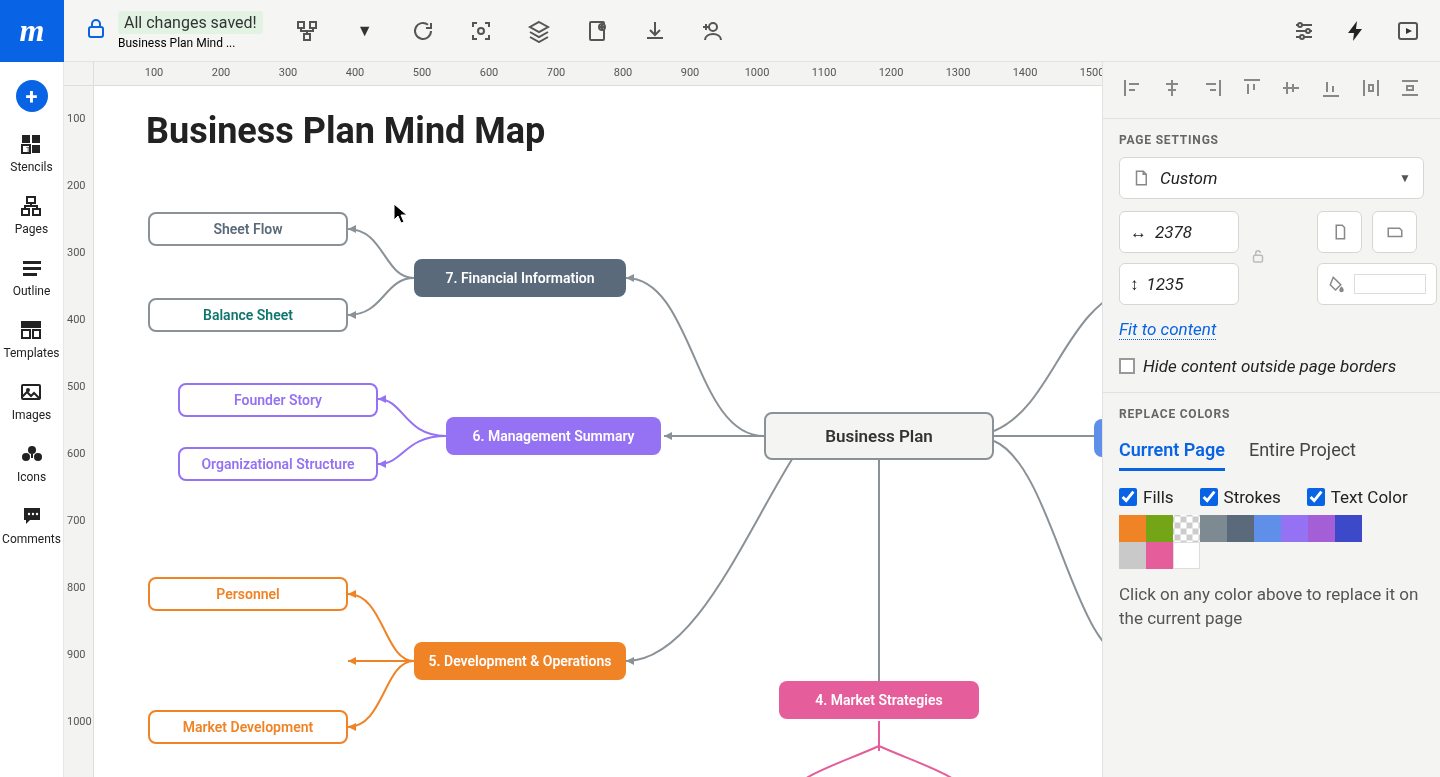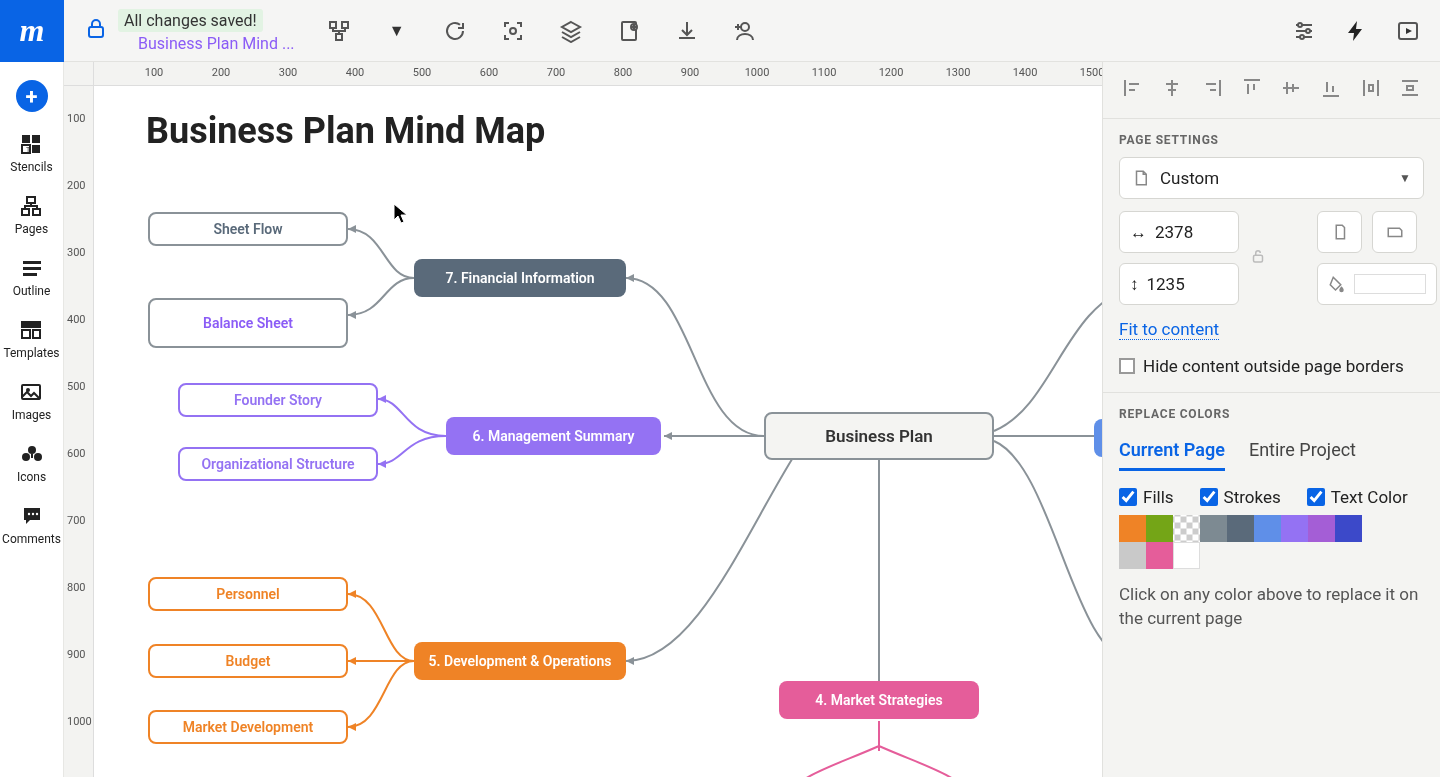--- a/index.html
+++ b/index.html
@@ -4,21 +4,21 @@
 <style>
   * { box-sizing: border-box; margin: 0; padding: 0; }
   body { font-family: -apple-system, BlinkMacSystemFont, "Segoe UI", Roboto, Helvetica, Arial, sans-serif; background:#fff; overflow:hidden; width:1440px; height:777px; position:relative; }
 
   
   .topbar { height:62px; background:#f5f5f4; border-bottom:1px solid #e2e2df; display:flex; align-items:center; }
   .logo-box { width:64px; height:62px; background:#0964e5; color:#fff; display:flex; align-items:center; justify-content:center; font-style:italic; font-weight:bold; font-size:32px; font-family:Georgia,serif; }
   .lock-icon { margin-left:20px; margin-right:10px; color:#0964e5; }
   .title-block { display:flex; flex-direction:column; justify-content:center; }
   .saved-line { background:#e2f3e3; color:#333; font-size:16px; padding:2px 6px; border-radius:3px; display:inline-block; width:fit-content; }
-  .doc-title { color:#8b5cf6; font-size:16px; margin-top:2px;margin-left:20px; }
+  .doc-title { color:#000000; font-size:12px; margin-top:2px; }
   .tool-group { display:flex; align-items:center; gap:30px; margin-left:30px; color:#555; }
   .right-tools { margin-left:auto; display:flex; align-items:center; gap:24px; margin-right:18px; color:#333; }
   .tbtn { width:28px; height:28px; display:flex; align-items:center; justify-content:center; cursor:pointer; }
 
   
   .left-sidebar { position:absolute; top:62px; left:0; width:64px; bottom:0; background:#fff; border-right:1px solid #e7e7e4; display:flex; flex-direction:column; align-items:center; padding-top:18px; gap:20px; }
   .side-item { display:flex; flex-direction:column; align-items:center; gap:4px; color:#222; cursor:pointer; font-size:12px; }
   .add-circle { width:32px; height:32px; border-radius:50%; background:#0964e5; color:#fff; display:flex; align-items:center; justify-content:center; font-size:22px; font-weight:bold; }
 
   
@@ -40,21 +40,21 @@
   .edges { position:absolute; left:0; top:0; width:100%; height:100%; overflow:visible; pointer-events:none; }
 
   
   .fake-cursor { position:absolute; }
 
   
   .right-panel { position:absolute; right:0; top:62px; width:338px; bottom:0; background:#f4f4f2; border-left:1px solid #e1e1de; overflow:auto; }
   .align-row { display:flex; justify-content:space-around; padding:14px 10px; border-bottom:1px solid #e1e1de; color:#888; }
   .align-row .abtn { cursor:pointer; }
   .panel-section-title { font-size:12px; font-weight:700; color:#666; letter-spacing:0.8px; padding:14px 16px 10px; }
-  .ps-body { padding:0 16px 16px; }
+  .ps-body { padding:0 16px 16px;font-style:italic; }
   .dropdown { background:#fff; border:1px solid #d6d6d2; border-radius:6px; height:42px; display:flex; align-items:center; padding:0 12px; font-size:17px; color:#222; position:relative; }
   .dropdown .caret { margin-left:auto; color:#555; font-size:12px; }
   .dim-row { display:flex; gap:10px; align-items:center; margin-top:12px; }
   .dim-input { background:#fff; border:1px solid #d6d6d2; border-radius:6px; height:42px; width:120px; display:flex; align-items:center; padding:0 10px; font-size:17px; color:#222; gap:8px; }
   .orient-btn { background:#fff; border:1px solid #d6d6d2; border-radius:6px; width:45px; height:42px; display:flex; align-items:center; justify-content:center; color:#555; }
   .lock-small { color:#aaa; }
   .color-btn { background:#fff; border:1px solid #d6d6d2; border-radius:6px; width:120px; height:42px; display:flex; align-items:center; padding:0 10px; }
   .fit-link { color:#0964e5; font-size:17px; margin-top:14px; display:inline-block; border-bottom:1px dotted #0964e5; cursor:pointer; }
   .checkbox-row { display:flex; align-items:center; gap:8px; margin-top:16px; font-size:17px; color:#222; }
   .tabs { display:flex; gap:24px; padding:0 16px; font-size:18px; }
@@ -308,42 +308,39 @@
     <div class="node main-node" style="left:670px; top:326px; width:230px; height:48px; font-size:17px;">
       <span>Business Plan</span>
     </div>
 
     <div class="node section-node" style="left:320px; top:173px; width:212px; height:38px; background:#5a6a7a">
       <span>7. Financial Information</span>
     </div>
     <div class="node leaf" style="left:54px; top:126px; width:200px; height:34px; border-color:#8a9298; color:#5a6a7a">
       <span>Sheet Flow</span>
     </div>
-    <div class="node leaf" style="left:54px; top:212px; width:200px; height:50px; border-color:#8a9298; color:#8b5cf6">
+    <div class="node leaf" style="left:54px; top:212px; width:200px; height:34px; border-color:#8a9298; color:#0f766e">
       <span>Balance Sheet</span>
     </div>
 
     <div class="node section-node" style="left:352px; top:331px; width:215px; height:38px; background:#9472f3">
       <span>6. Management Summary</span>
     </div>
     <div class="node leaf" style="left:84px; top:297px; width:200px; height:34px; border-color:#9472f3; color:#9472f3">
       <span>Founder Story</span>
     </div>
     <div class="node leaf" style="left:84px; top:361px; width:200px; height:34px; border-color:#9472f3; color:#9472f3">
       <span>Organizational Structure</span>
     </div>
 
     <div class="node section-node" style="left:320px; top:556px; width:212px; height:38px; background:#ef8326">
       <span>5. Development &amp; Operations</span>
     </div>
     <div class="node leaf" style="left:54px; top:491px; width:200px; height:34px; border-color:#ef8326; color:#ef8326">
       <span>Personnel</span>
-    </div>
-    <div class="node leaf" style="left:54px; top:558px; width:200px; height:34px; border-color:#ef8326; color:#ef8326">
-      <span>Budget</span>
     </div>
     <div class="node leaf" style="left:54px; top:624px; width:200px; height:34px; border-color:#ef8326; color:#ef8326">
       <span>Market Development</span>
     </div>
 
     <div class="node section-node" style="left:685px; top:595px; width:200px; height:38px; background:#e55d9a">
       <span>4. Market Strategies</span>
     </div>
 
     <div style="position:absolute; left:1000px; top:333px; width:60px; height:38px; background:#5f8fe8; border-radius:8px 0 0 8px"></div>

